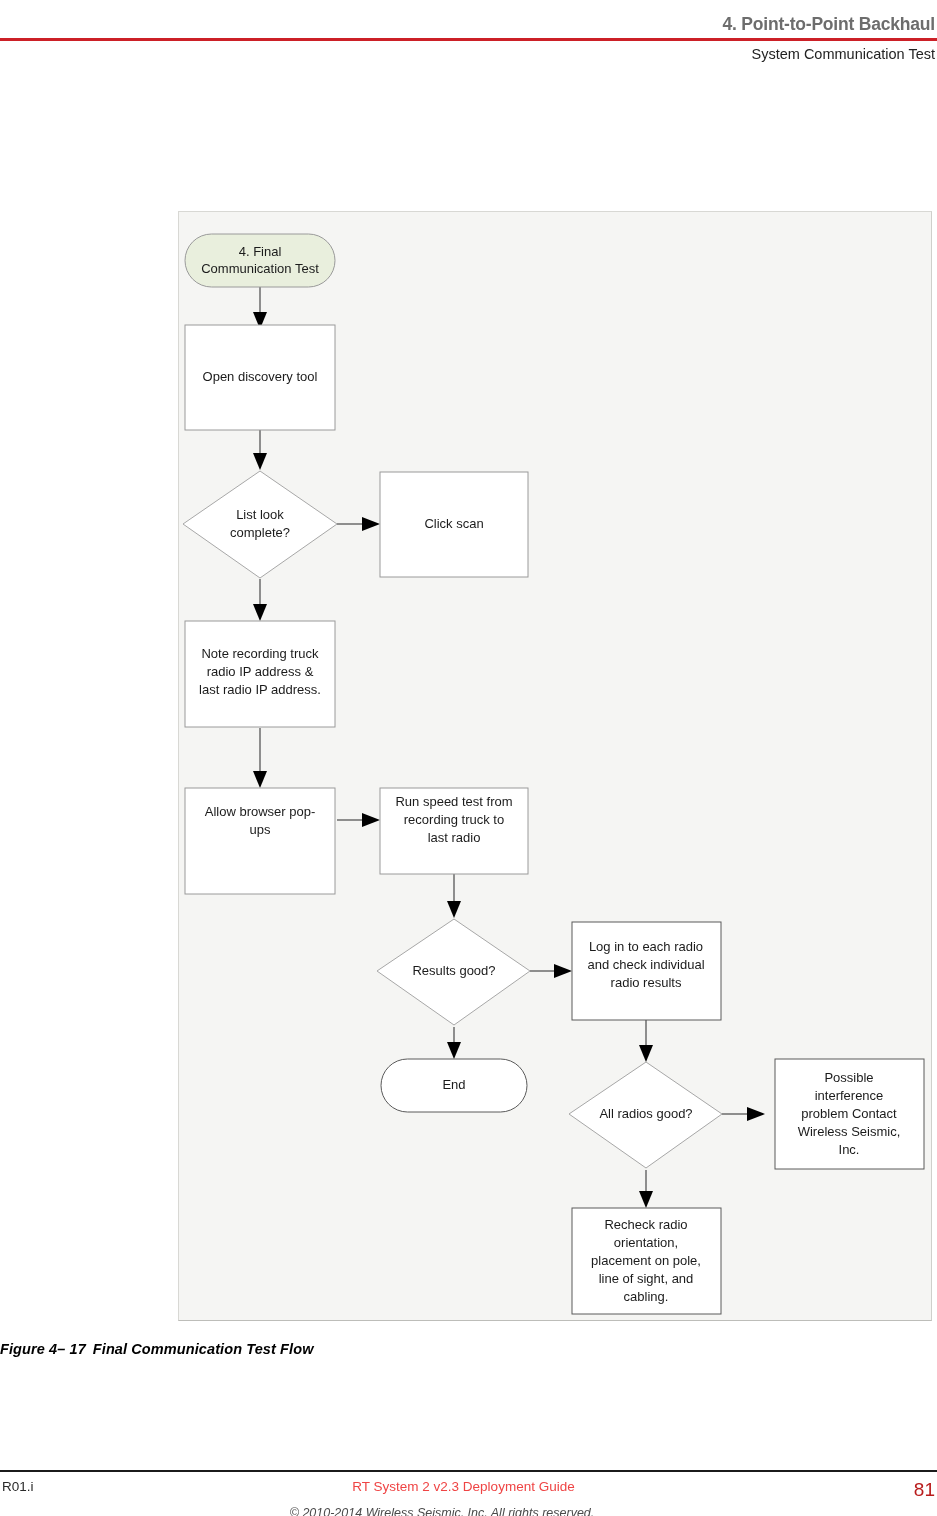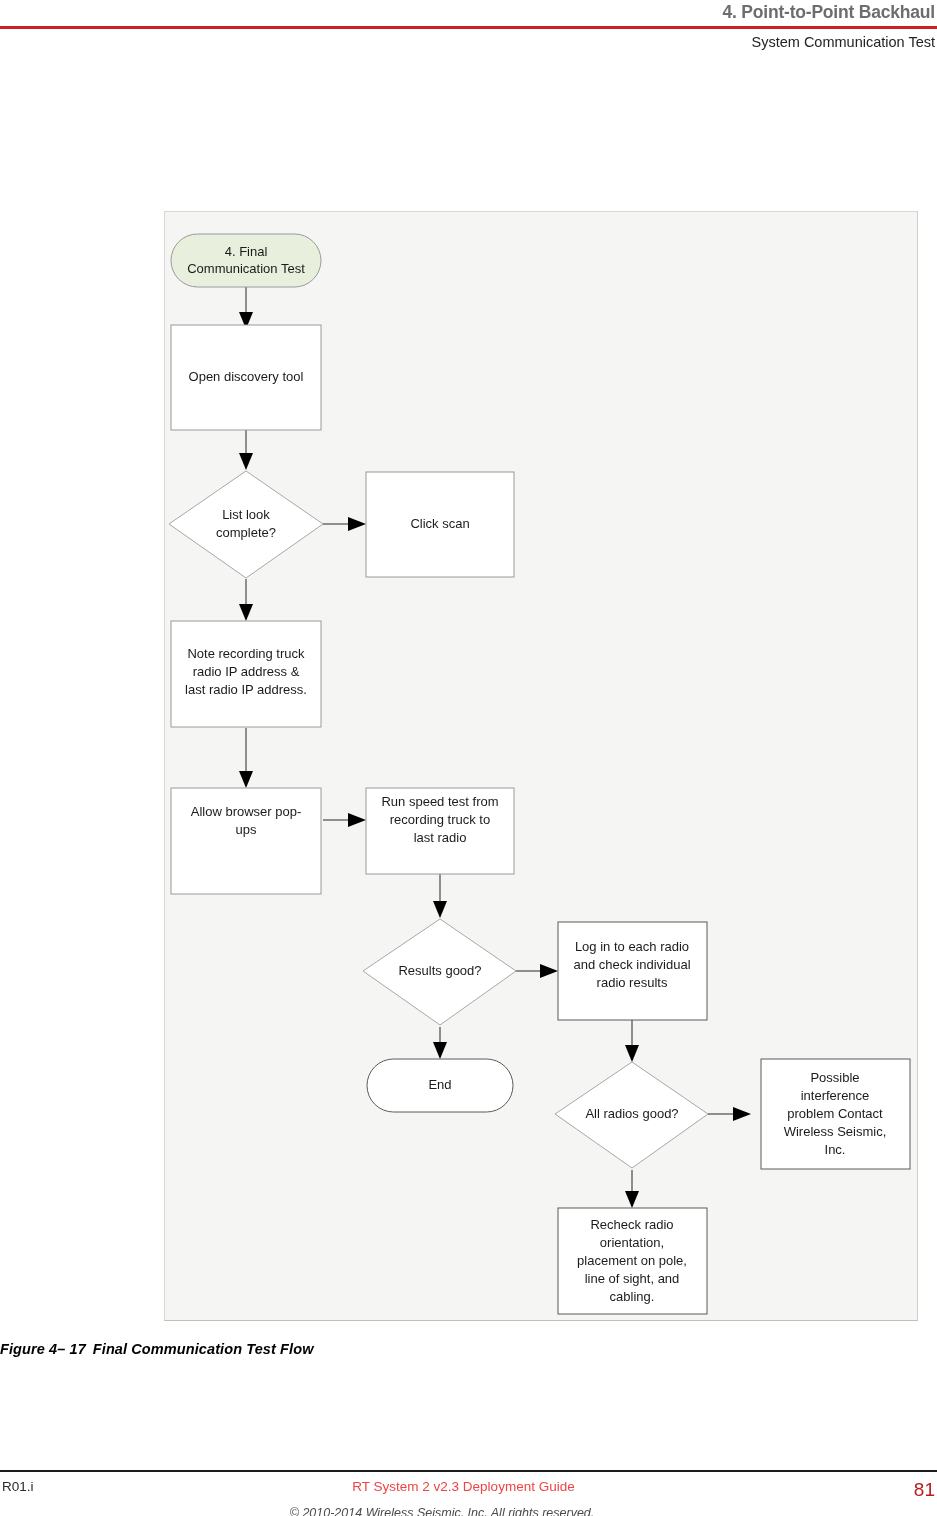--- a/index.html
+++ b/index.html
@@ -14,21 +14,21 @@
     position: relative;
     font-family: "Liberation Sans", sans-serif;
     color: #000;
     overflow: hidden;
   }
 
   
   .page-header {
     position: absolute;
     left: 0;
-    top: 0;
+    top: 12px;
     width: 937px;
     height: 70px;
   }
   .header-title {
     position: absolute;
     right: 2px;
     top: 2px;
     font-size: 17.5px;
     font-weight: bold;
     color: #6d6d6d;
@@ -48,21 +48,21 @@
     right: 2px;
     top: 34px;
     font-size: 14.5px;
     color: #232323;
     white-space: nowrap;
   }
 
   
   .figure-wrap {
     position: absolute;
-    left: 164px;
+    left: 178px;
     top: 211px;
     width: 754px;
     height: 1110px;
   }
   .flow-canvas {
     position: absolute;
     left: 0;
     top: 0;
     width: 754px;
     height: 1110px;

